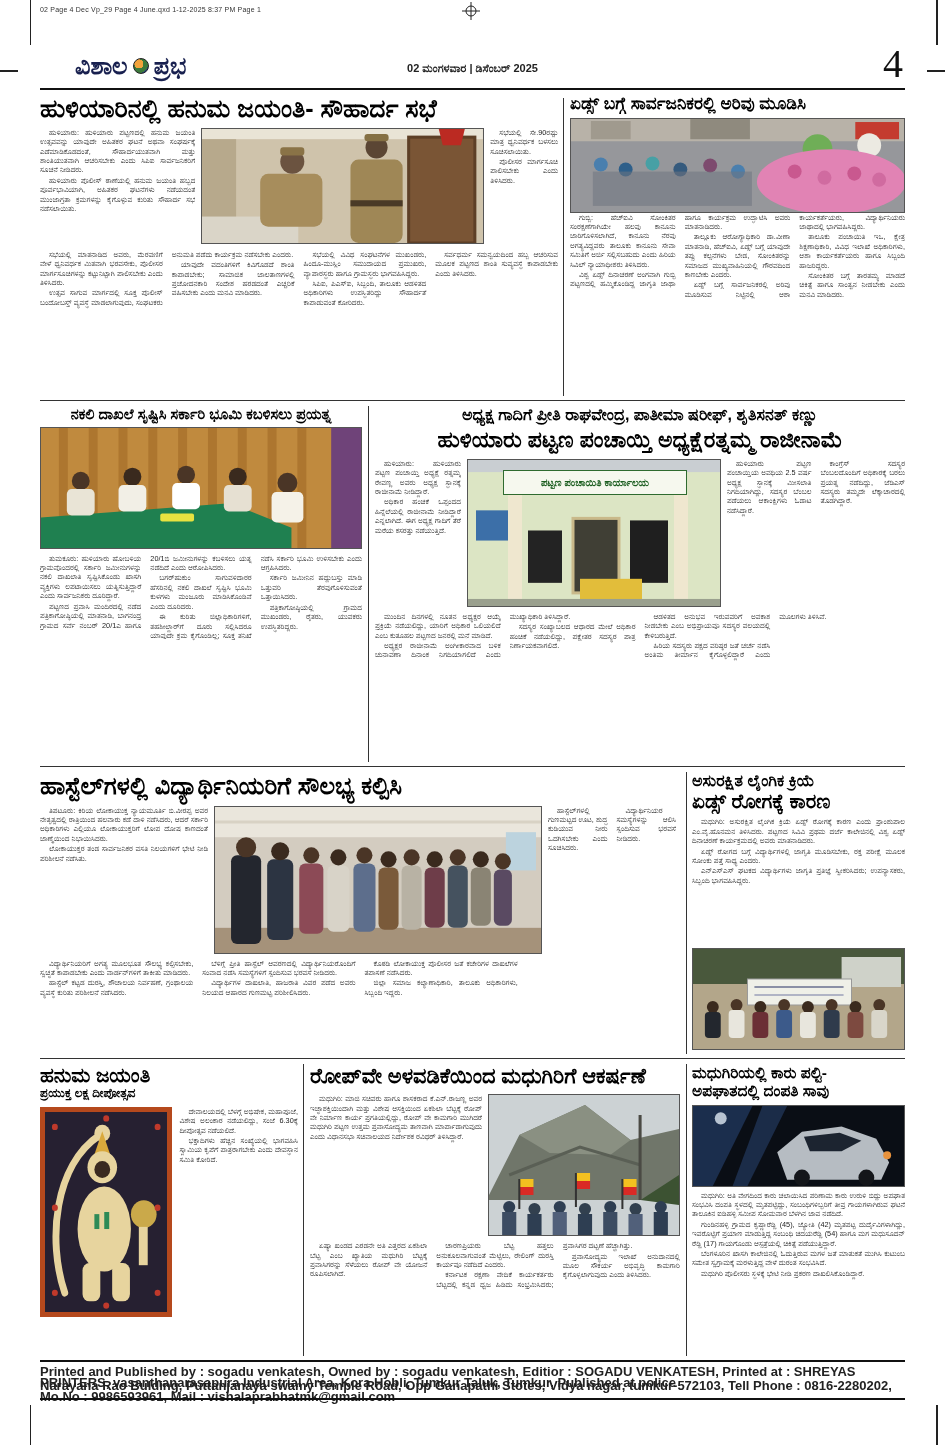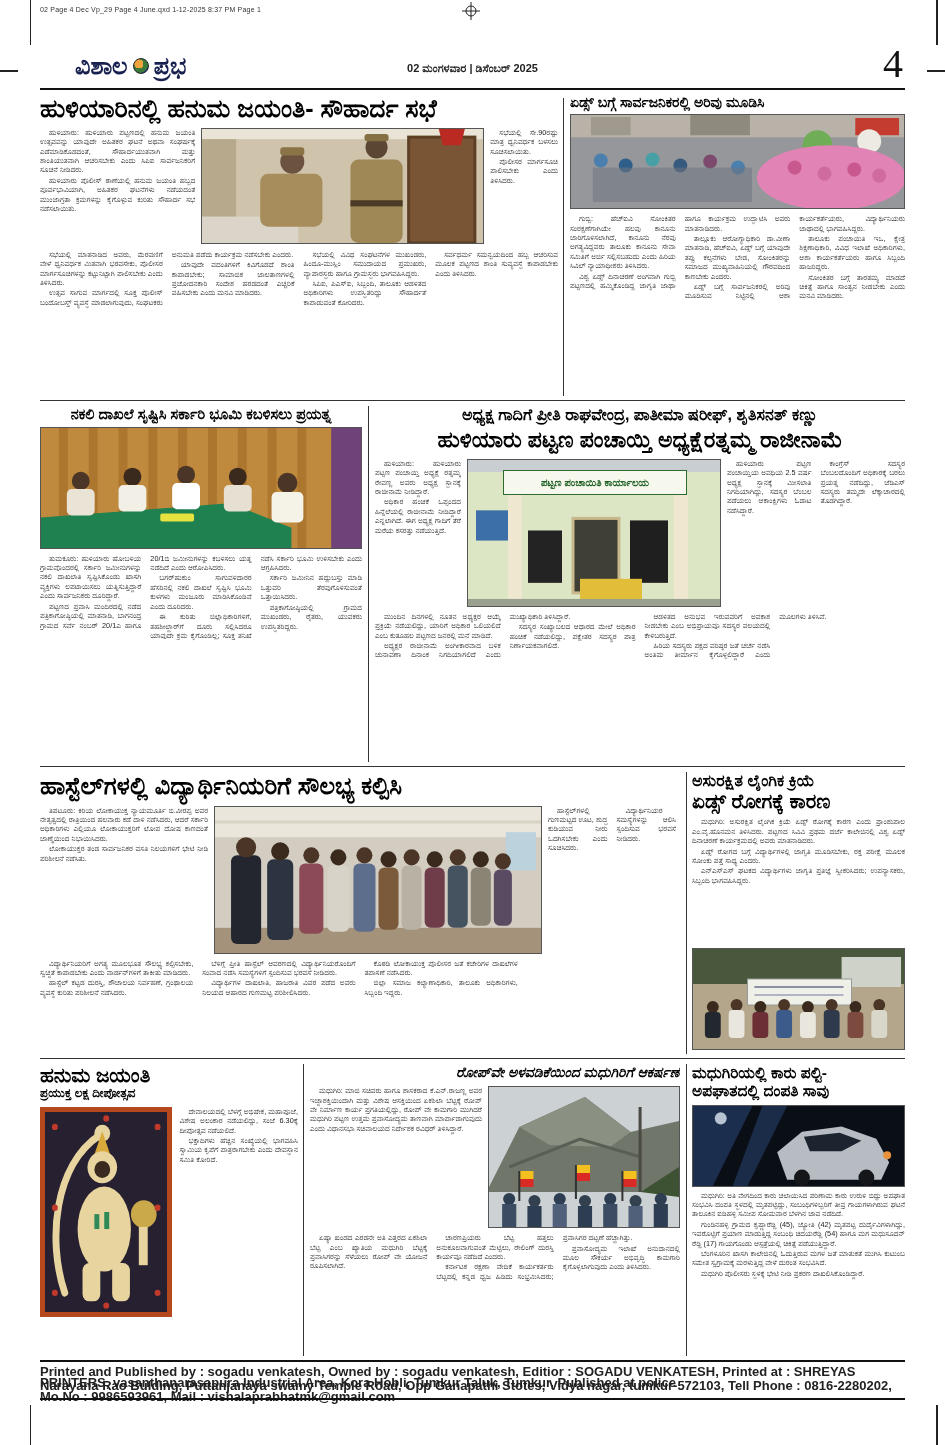--- a/index.html
+++ b/index.html
@@ -95,21 +95,21 @@
         <p>ಯಾವುದೇ ವದಂತಿಗಳಿಗೆ ಕಿವಿಗೊಡದೆ ಶಾಂತಿ ಕಾಪಾಡಬೇಕು; ಸಾಮಾಜಿಕ ಜಾಲತಾಣಗಳಲ್ಲಿ ಪ್ರಚೋದನಕಾರಿ ಸಂದೇಶ ಹರಡದಂತೆ ಎಚ್ಚರಿಕೆ ವಹಿಸಬೇಕು ಎಂದು ಮನವಿ ಮಾಡಿದರು.</p>
         <p>ಸಭೆಯಲ್ಲಿ ವಿವಿಧ ಸಂಘಟನೆಗಳ ಮುಖಂಡರು, ಹಿಂದೂ-ಮುಸ್ಲಿಂ ಸಮುದಾಯದ ಪ್ರಮುಖರು, ವ್ಯಾಪಾರಸ್ಥರು ಹಾಗೂ ಗ್ರಾಮಸ್ಥರು ಭಾಗವಹಿಸಿದ್ದರು.</p>
         <p>ಸಿಪಿಐ, ಪಿಎಸ್ಐ, ಸಿಬ್ಬಂದಿ, ತಾಲೂಕು ಆಡಳಿತದ ಅಧಿಕಾರಿಗಳು ಉಪಸ್ಥಿತರಿದ್ದು ಸೌಹಾರ್ದತೆ ಕಾಪಾಡುವಂತೆ ಕೋರಿದರು.</p>
         <p>ಸರ್ವಧರ್ಮ ಸಮನ್ವಯದಿಂದ ಹಬ್ಬ ಆಚರಿಸುವ ಮೂಲಕ ಪಟ್ಟಣದ ಶಾಂತಿ ಸುವ್ಯವಸ್ಥೆ ಕಾಪಾಡಬೇಕು ಎಂದು ತಿಳಿಸಿದರು.</p>
       </div>
   </section>
 
   <div class="divider" style="left:563px;top:98px;width:1px;height:298px;"></div>
 
   <section class="article" style="left:570px;top:94px;width:335px;height:303px;">
-    <div class="hl" style="font-size:14px;">ಏಡ್ಸ್ ಬಗ್ಗೆ ಸಾರ್ವಜನಿಕರಲ್ಲಿ ಅರಿವು ಮೂಡಿಸಿ</div>
+    <div class="hl" style="font-size:17px;">ಏಡ್ಸ್ ಬಗ್ಗೆ ಸಾರ್ವಜನಿಕರಲ್ಲಿ ಅರಿವು ಮೂಡಿಸಿ</div>
     <div class="photo" style="width:333px;height:93px;margin-top:4px;">
       <svg viewBox="0 0 335 92" preserveAspectRatio="none">
         <rect width="335" height="92" fill="#96979b"></rect>
         <rect width="335" height="22" fill="#b8b2a8"></rect>
         <rect x="20" y="2" width="40" height="18" fill="#a09a8e"></rect>
         <rect x="120" y="0" width="60" height="20" fill="#8f8a7e"></rect>
         <rect x="286" y="3" width="44" height="17" fill="#c43b2f"></rect>
         <circle cx="248" cy="30" r="15" fill="#6fae57"></circle>
         <circle cx="300" cy="26" r="12" fill="#eceae2"></circle>
         <ellipse cx="262" cy="62" rx="75" ry="32" fill="#e183b4"></ellipse>
@@ -119,21 +119,21 @@
           <circle cx="310" cy="60" r="7" fill="#d06ba0"></circle>
         <circle cx="30" cy="45" r="7" fill="#4a7fae"></circle>
           <circle cx="55" cy="50" r="7" fill="#2e5f8a"></circle>
         <circle cx="82" cy="44" r="7" fill="#47a0a5"></circle>
           <circle cx="110" cy="50" r="7" fill="#355a7d"></circle>
         <circle cx="140" cy="46" r="7" fill="#7d4a6e"></circle>
           <circle cx="168" cy="52" r="7" fill="#4a7fae"></circle>
         <rect x="22" y="52" width="160" height="34" fill="#6f7480" opacity=".55"></rect>
       </svg>
     </div>
-    <div class="body-text cols-3" style="margin-top:5px;height:178px;">
+    <div class="body-text cols-3" style="height:178px;">
         <p>ಗುಬ್ಬಿ: ಹೆಚ್‌ಐವಿ ಸೋಂಕಿತರ ಸಂರಕ್ಷಣೆಗಾಗಿಯೇ ಹಲವು ಕಾನೂನು ಜಾರಿಗೊಳಿಸಲಾಗಿದೆ, ಕಾನೂನು ನೆರವು ಅಗತ್ಯವಿದ್ದವರು ತಾಲೂಕು ಕಾನೂನು ಸೇವಾ ಸಮಿತಿಗೆ ಅರ್ಜಿ ಸಲ್ಲಿಸಬಹುದು ಎಂದು ಹಿರಿಯ ಸಿವಿಲ್ ನ್ಯಾಯಾಧೀಶರು ತಿಳಿಸಿದರು.</p>
         <p>ವಿಶ್ವ ಏಡ್ಸ್ ದಿನಾಚರಣೆ ಅಂಗವಾಗಿ ಗುಬ್ಬಿ ಪಟ್ಟಣದಲ್ಲಿ ಹಮ್ಮಿಕೊಂಡಿದ್ದ ಜಾಗೃತಿ ಜಾಥಾ ಹಾಗೂ ಕಾರ್ಯಕ್ರಮ ಉದ್ಘಾಟಿಸಿ ಅವರು ಮಾತನಾಡಿದರು.</p>
         <p>ತಾಲ್ಲೂಕು ಆರೋಗ್ಯಾಧಿಕಾರಿ ಡಾ.ವೀಣಾ ಮಾತನಾಡಿ, ಹೆಚ್‌ಐವಿ, ಏಡ್ಸ್ ಬಗ್ಗೆ ಯಾವುದೇ ತಪ್ಪು ಕಲ್ಪನೆಗಳು ಬೇಡ, ಸೋಂಕಿತರನ್ನು ಸಮಾಜದ ಮುಖ್ಯವಾಹಿನಿಯಲ್ಲಿ ಗೌರವದಿಂದ ಕಾಣಬೇಕು ಎಂದರು.</p>
         <p>ಏಡ್ಸ್ ಬಗ್ಗೆ ಸಾರ್ವಜನಿಕರಲ್ಲಿ ಅರಿವು ಮೂಡಿಸುವ ನಿಟ್ಟಿನಲ್ಲಿ ಆಶಾ ಕಾರ್ಯಕರ್ತೆಯರು, ವಿದ್ಯಾರ್ಥಿನಿಯರು ಜಾಥಾದಲ್ಲಿ ಭಾಗವಹಿಸಿದ್ದರು.</p>
         <p>ತಾಲೂಕು ಪಂಚಾಯಿತಿ ಇಒ, ಕ್ಷೇತ್ರ ಶಿಕ್ಷಣಾಧಿಕಾರಿ, ವಿವಿಧ ಇಲಾಖೆ ಅಧಿಕಾರಿಗಳು, ಆಶಾ ಕಾರ್ಯಕರ್ತೆಯರು ಹಾಗೂ ಸಿಬ್ಬಂದಿ ಹಾಜರಿದ್ದರು.</p>
         <p>ಸೋಂಕಿತರ ಬಗ್ಗೆ ತಾರತಮ್ಯ ಮಾಡದೆ ಚಿಕಿತ್ಸೆ ಹಾಗೂ ಸಾಂತ್ವನ ನೀಡಬೇಕು ಎಂದು ಮನವಿ ಮಾಡಿದರು.</p>
       </div>
   </section>
 
   <div class="divider" style="left:40px;top:400px;width:865px;height:1px;"></div>
@@ -353,21 +353,21 @@
       <div class="body-text" style="width:120px;height:238px;margin-left:7px;">
           <p>ದೇವಾಲಯದಲ್ಲಿ ಬೆಳಗ್ಗೆ ಅಭಿಷೇಕ, ಮಹಾಪೂಜೆ, ವಿಶೇಷ ಅಲಂಕಾರ ನಡೆಯಲಿದ್ದು, ಸಂಜೆ 6.30ಕ್ಕೆ ದೀಪೋತ್ಸವ ನಡೆಯಲಿದೆ.</p>
           <p>ಭಕ್ತಾದಿಗಳು ಹೆಚ್ಚಿನ ಸಂಖ್ಯೆಯಲ್ಲಿ ಭಾಗವಹಿಸಿ ಸ್ವಾಮಿಯ ಕೃಪೆಗೆ ಪಾತ್ರರಾಗಬೇಕು ಎಂದು ದೇವಸ್ಥಾನ ಸಮಿತಿ ಕೋರಿದೆ.</p>
         </div>
     </div>
   </section>
 
   <div class="divider" style="left:303px;top:1064px;width:1px;height:292px;"></div>
 
   <section class="article" style="left:310px;top:1064px;width:370px;height:292px;">
-    <div class="hl" style="font-size:14px;text-align:right;font-style:italic;">ರೋಪ್‌ವೇ ಅಳವಡಿಕೆಯಿಂದ ಮಧುಗಿರಿಗೆ ಆಕರ್ಷಣೆ</div>
+    <div class="hl" style="font-size:21px;text-align:left;">ರೋಪ್‌ವೇ ಅಳವಡಿಕೆಯಿಂದ ಮಧುಗಿರಿಗೆ ಆಕರ್ಷಣೆ</div>
     <div class="row" style="margin-top:6px;height:142px;">
       <div class="body-text" style="width:172px;height:142px;">
           <p>ಮಧುಗಿರಿ: ಮಾಜಿ ಸಚಿವರು ಹಾಗೂ ಶಾಸಕರಾದ ಕೆ.ಎನ್.ರಾಜಣ್ಣ ಅವರ ಇಚ್ಛಾಶಕ್ತಿಯಿಂದಾಗಿ ಮತ್ತು ವಿಶೇಷ ಆಸಕ್ತಿಯಿಂದ ಏಕಶಿಲಾ ಬೆಟ್ಟಕ್ಕೆ ರೋಪ್ ವೇ ನಿರ್ಮಾಣ ಕಾರ್ಯ ಪ್ರಗತಿಯಲ್ಲಿದ್ದು, ರೋಪ್ ವೇ ಕಾಮಗಾರಿ ಮುಗಿದರೆ ಮಧುಗಿರಿ ಪಟ್ಟಣ ಉತ್ತಮ ಪ್ರವಾಸೋದ್ಯಮ ತಾಣವಾಗಿ ಮಾರ್ಪಾಡಾಗುವುದು ಎಂದು ವಿಧಾನಸಭಾ ಸಚಿವಾಲಯದ ನಿರ್ದೇಶಕ ರವಿಧರ್ ತಿಳಿಸಿದ್ದಾರೆ.</p>
         </div>
       <div class="photo" style="width:190px;height:140px;margin-left:6px;">
         <svg viewBox="0 0 188 140" preserveAspectRatio="none">
           <rect width="188" height="140" fill="#ccd2d4"></rect>
           <polygon points="0,100 30,40 95,10 140,45 188,34 188,105 0,105" fill="#70766a"></polygon>
           <polygon points="30,40 95,10 140,45 120,60 60,58" fill="#8a9082"></polygon>
           <path d="M20 80 L90 52 L150 70" stroke="#5a5f55" stroke-width="3" fill="none"></path>

